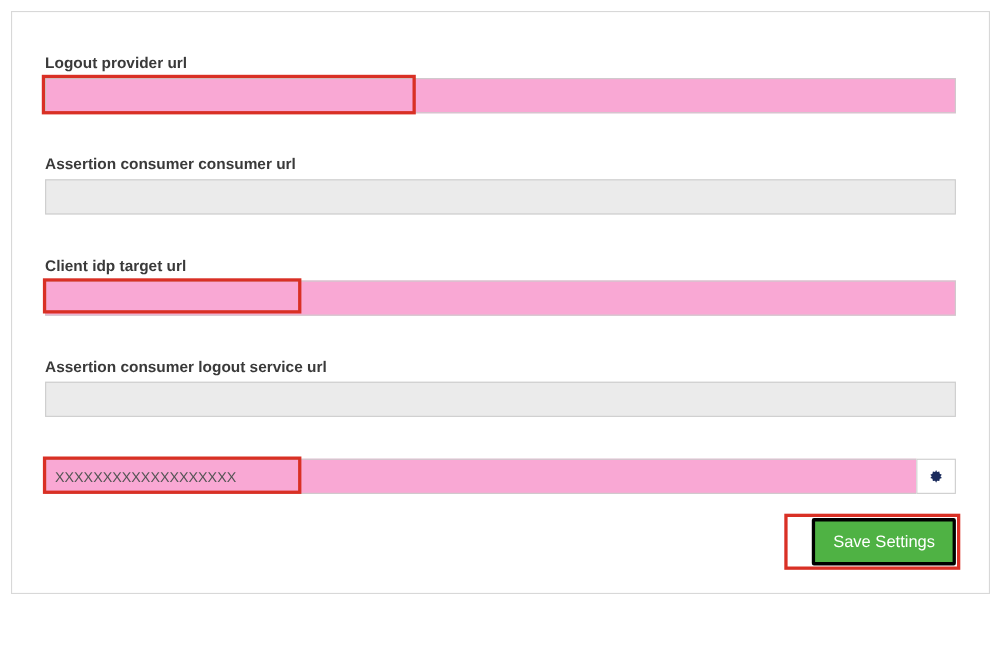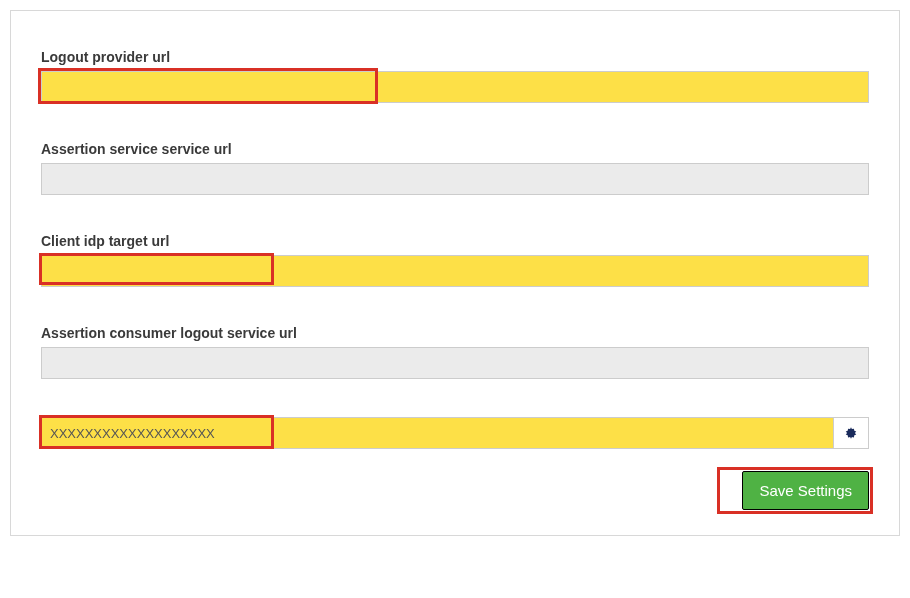--- a/index.html
+++ b/index.html
@@ -33,21 +33,21 @@
       display: flex;
       align-items: stretch;
     }
     .text-input {
       width: 100%;
       height: 32px;
       border: 1px solid #cccccc;
       padding: 4px 8px;
       font-size: 13px;
       color: #555;
-      background: #fde047;
+      background: #f9a8d4;
       outline: none;
     }
     .text-input.readonly {
       background: #ebebeb;
       color: #888;
     }
     .highlight-box {
       position: absolute;
       border: 3px solid #d93025;
       pointer-events: none;
@@ -74,21 +74,21 @@
     }
     .actions {
       display: flex;
       justify-content: flex-end;
       margin-top: 20px;
       margin-bottom: 5px;
     }
     .save-btn {
       background: #4fb244;
       color: #ffffff;
-      border: 1px solid #000000;
+      border: 3px solid #000000;
       padding: 10px 16px;
       font-size: 15px;
       cursor: pointer;
       border-radius: 2px;
       margin-left: 21px;
     }
     .save-wrap {
       position: relative;
       display: inline-block;
     }
@@ -125,21 +125,21 @@
 
   <div class="field-group">
     <label class="field-label">Logout provider url</label>
     <div class="input-row">
       <input type="text" class="text-input" value="" style="">
       <div class="highlight-box hl-logout"></div>
     </div>
   </div>
 
   <div class="field-group">
-    <label class="field-label">Assertion service service url</label>
+    <label class="field-label">Assertion consumer consumer url</label>
     <div class="input-row">
       <input type="text" class="text-input readonly" readonly="" value="" style="">
     </div>
   </div>
 
   <div class="field-group">
     <label class="field-label">Client idp target url</label>
     <div class="input-row">
       <input type="text" class="text-input" value="" style="">
       <div class="highlight-box hl-target"></div>

